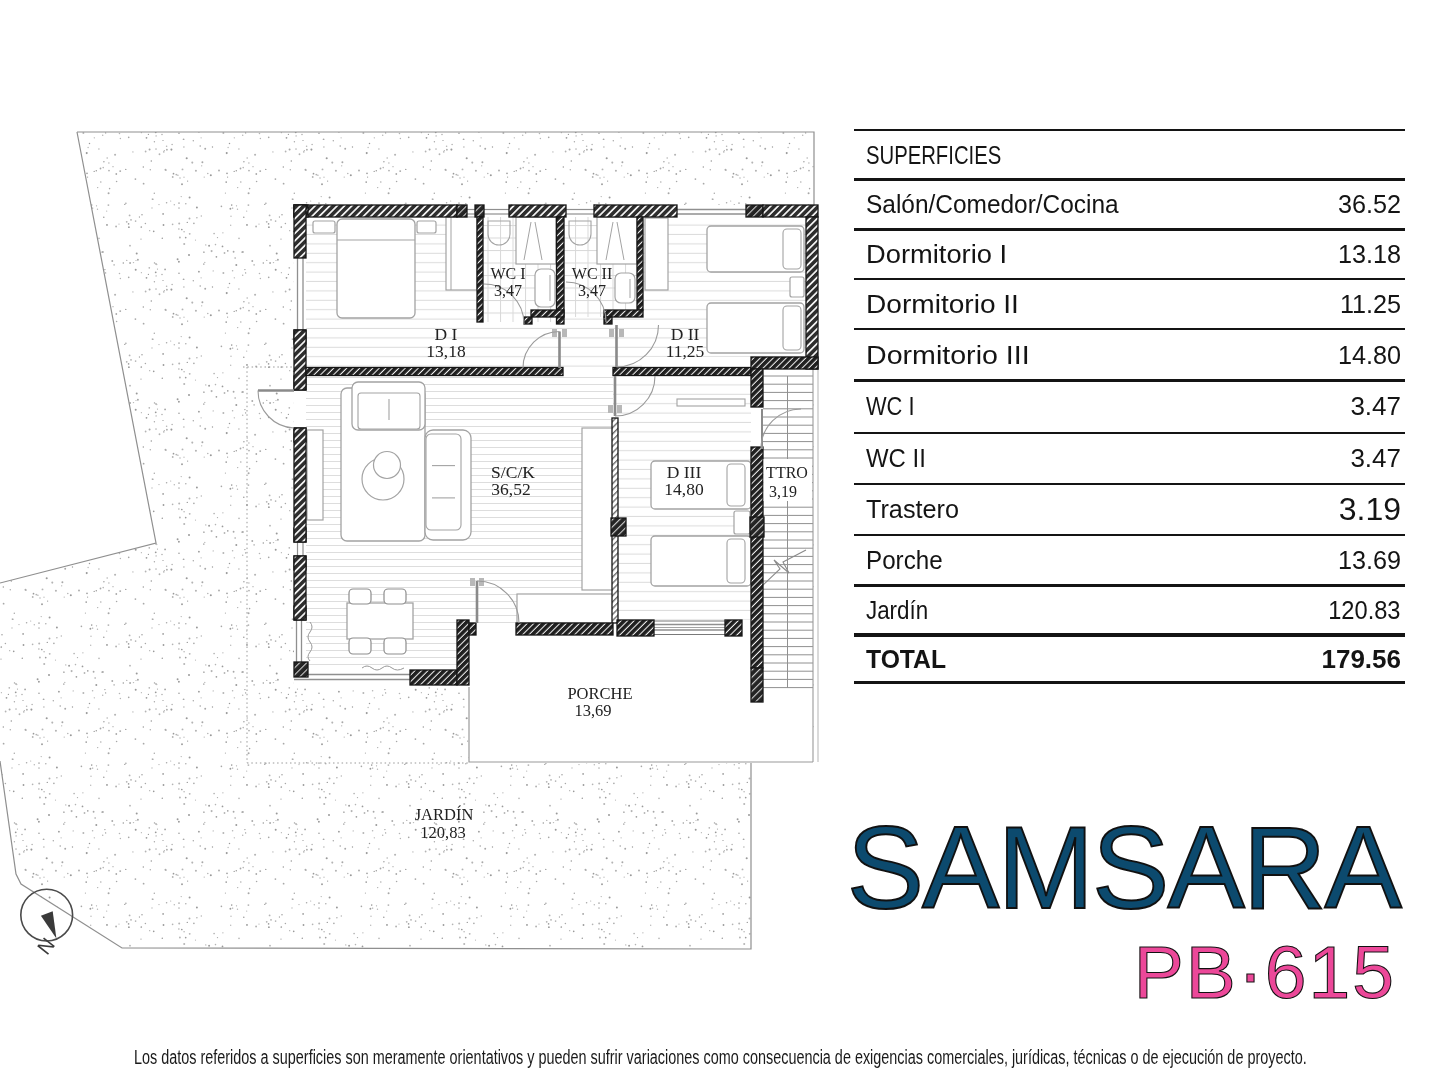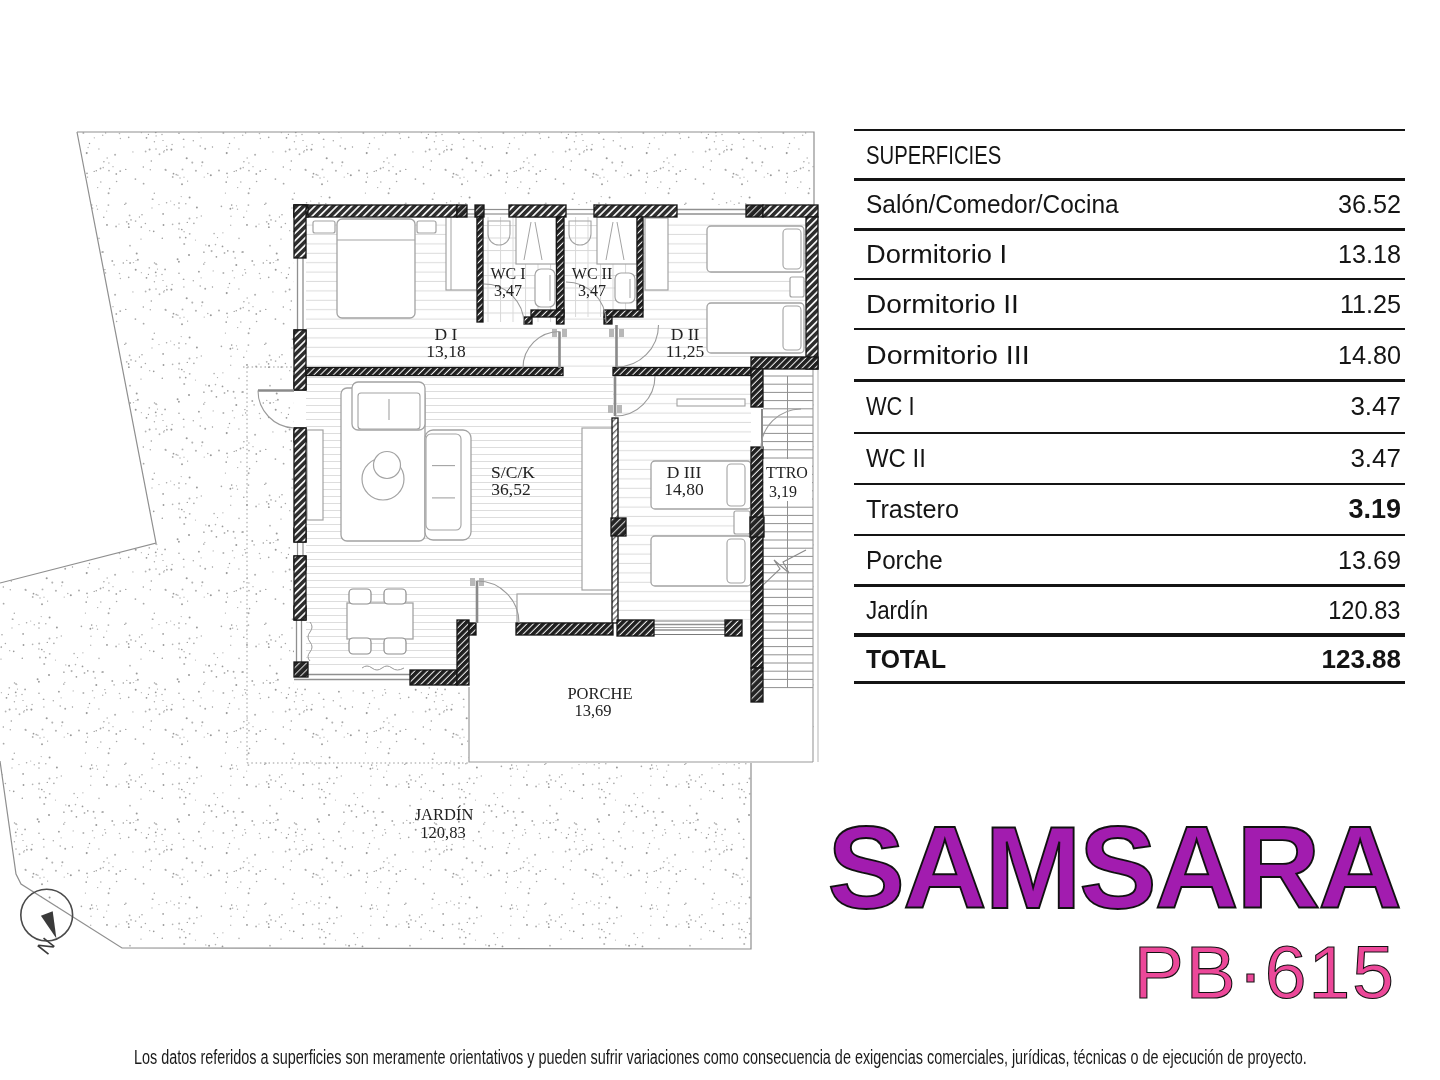--- a/index.html
+++ b/index.html
@@ -553,29 +553,29 @@
 <div style="position:absolute;left:12.5px;top:339.5px;height:30px;line-height:30px;font-size:26px;font-weight:normal;color:#141414;transform-origin:left center;transform:scaleX(1.1);white-space:nowrap;">Dormitorio III</div>
 <div style="position:absolute;right:4px;top:339.5px;height:30px;line-height:30px;font-size:26px;font-weight:normal;color:#141414;transform-origin:right center;transform:scaleX(0.97);white-space:nowrap;">14.80</div>
 
 <div style="position:absolute;left:12.5px;top:391.4px;height:30px;line-height:30px;font-size:26px;font-weight:normal;color:#141414;transform-origin:left center;transform:scaleX(0.84);white-space:nowrap;">WC I</div>
 <div style="position:absolute;right:4px;top:391.4px;height:30px;line-height:30px;font-size:26px;font-weight:normal;color:#141414;transform-origin:right center;transform:scaleX(1.0);white-space:nowrap;">3.47</div>
 
 <div style="position:absolute;left:12.5px;top:443.4px;height:30px;line-height:30px;font-size:26px;font-weight:normal;color:#141414;transform-origin:left center;transform:scaleX(0.92);white-space:nowrap;">WC II</div>
 <div style="position:absolute;right:4px;top:443.4px;height:30px;line-height:30px;font-size:26px;font-weight:normal;color:#141414;transform-origin:right center;transform:scaleX(1.0);white-space:nowrap;">3.47</div>
 
 <div style="position:absolute;left:12.5px;top:494.4px;height:30px;line-height:30px;font-size:26px;font-weight:normal;color:#141414;transform-origin:left center;transform:scaleX(0.97);white-space:nowrap;">Trastero</div>
-<div style="position:absolute;right:4px;top:494.4px;height:30px;line-height:30px;font-size:27px;font-weight:bold;color:#141414;transform-origin:right center;transform:scaleX(1.0);white-space:nowrap;">3.19</div>
+<div style="position:absolute;right:4px;top:494.4px;height:30px;line-height:30px;font-size:32px;font-weight:normal;color:#141414;transform-origin:right center;transform:scaleX(1.0);white-space:nowrap;">3.19</div>
 
 <div style="position:absolute;left:12.5px;top:545.0px;height:30px;line-height:30px;font-size:26px;font-weight:normal;color:#141414;transform-origin:left center;transform:scaleX(0.93);white-space:nowrap;">Porche</div>
 <div style="position:absolute;right:4px;top:545.0px;height:30px;line-height:30px;font-size:26px;font-weight:normal;color:#141414;transform-origin:right center;transform:scaleX(0.97);white-space:nowrap;">13.69</div>
 
 <div style="position:absolute;left:12.5px;top:595.0px;height:30px;line-height:30px;font-size:26px;font-weight:normal;color:#141414;transform-origin:left center;transform:scaleX(0.86);white-space:nowrap;">Jardín</div>
 <div style="position:absolute;right:4px;top:595.0px;height:30px;line-height:30px;font-size:26px;font-weight:normal;color:#141414;transform-origin:right center;transform:scaleX(0.91);white-space:nowrap;">120.83</div>
 
 <div style="position:absolute;left:12.5px;top:644.0px;height:30px;line-height:30px;font-size:26px;font-weight:bold;color:#141414;transform-origin:left center;transform:scaleX(0.95);white-space:nowrap;">TOTAL</div>
-<div style="position:absolute;right:4px;top:644.0px;height:30px;line-height:30px;font-size:26px;font-weight:bold;color:#141414;transform-origin:right center;transform:scaleX(1.0);white-space:nowrap;">123.88</div>
+<div style="position:absolute;right:4px;top:644.0px;height:30px;line-height:30px;font-size:26px;font-weight:bold;color:#141414;transform-origin:right center;transform:scaleX(1.0);white-space:nowrap;">179.56</div>
 </div>
 
-<div id="samsara" style="position:absolute;right:40px;top:810px;font-size:116px;color:#a21caf;letter-spacing:-2px;line-height:1;font-weight:bold;-webkit-text-stroke:1.9px #111;">SAMSARA</div>
+<div id="samsara" style="position:absolute;right:40px;top:810px;font-size:116px;color:#0c4a6e;letter-spacing:-2px;line-height:1;-webkit-text-stroke:1.9px #111;">SAMSARA</div>
 
 <div id="pb" style="position:absolute;right:44px;top:935px;font-size:75px;color:#ec4899;letter-spacing:2px;line-height:1;-webkit-text-stroke:1.1px #111;">PB·615</div>
 
 <div style="position:absolute;left:134px;top:1046px;font-size:19.5px;white-space:nowrap;transform:scaleX(0.739);transform-origin:left center;color:#1a1a1a;">Los datos referidos a superficies son meramente orientativos y pueden sufrir variaciones como consecuencia de exigencias comerciales, jurídicas, técnicas o de ejecución de proyecto.</div>
 
 </body></html>

